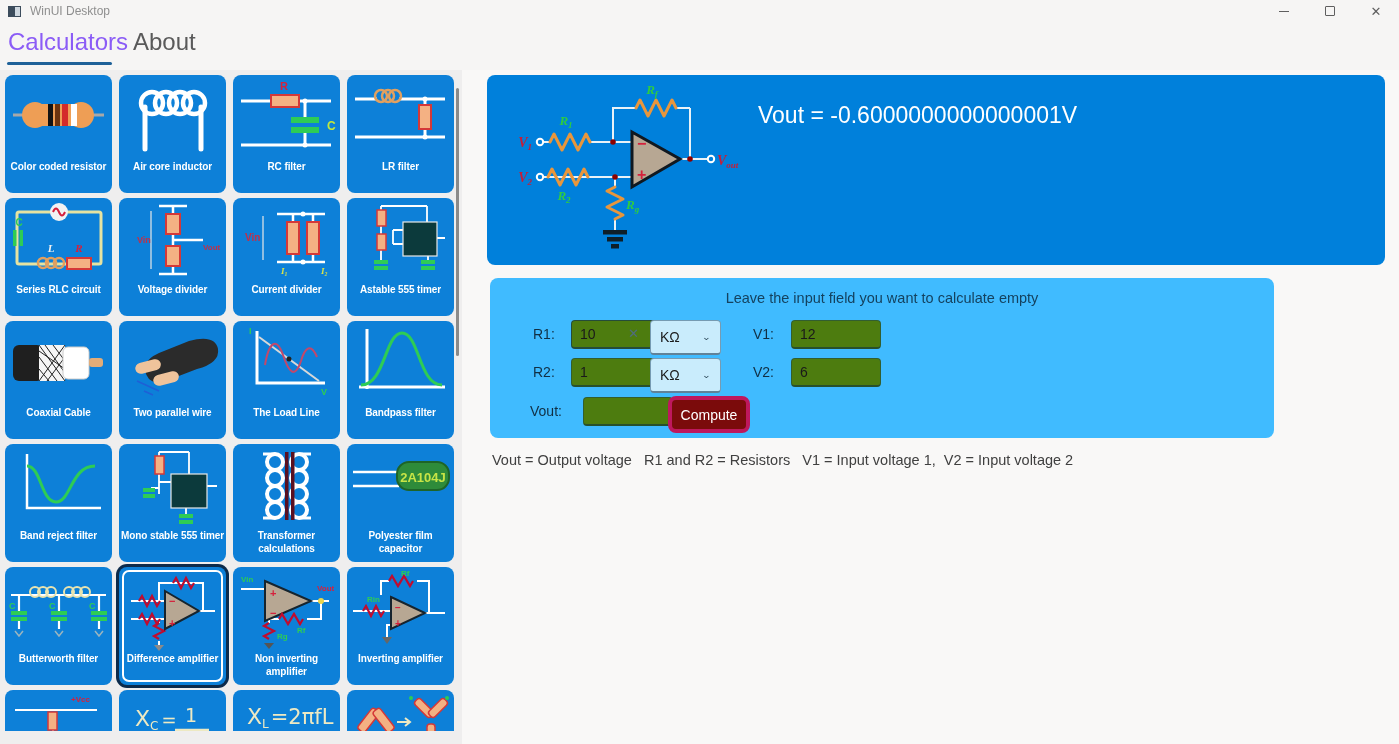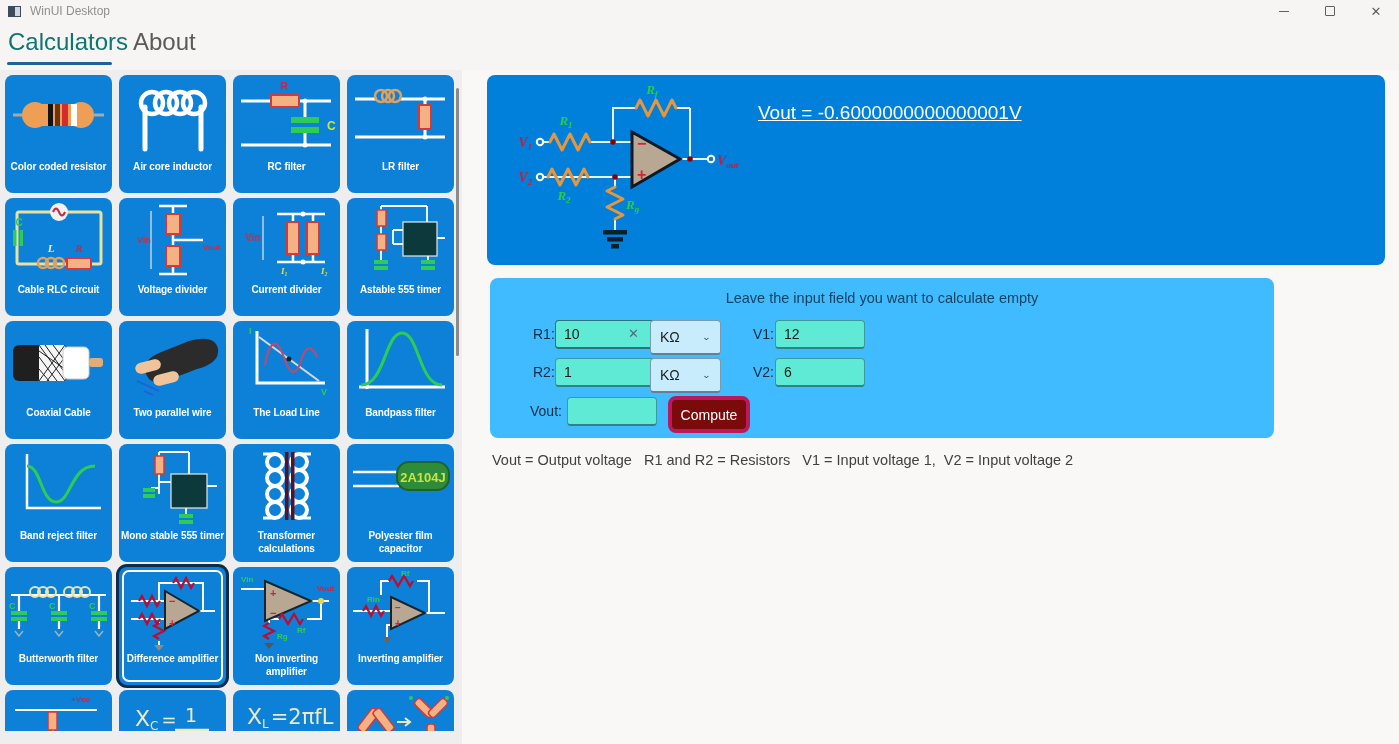--- a/index.html
+++ b/index.html
@@ -15,44 +15,44 @@
   .apptitle{margin-left:9px;font-size:12px;color:#8f8f8f;}
   .winbtns{position:absolute;right:0;top:0;height:22px;display:flex;}
   .winbtn{width:46px;height:22px;display:flex;align-items:center;justify-content:center;color:#5f5f5f;}
   .minglyph{display:block;width:10px;height:0;border-top:1px solid #5f5f5f;}
   .restoreglyph{display:block;width:8px;height:8px;border:1px solid #5f5f5f;border-radius:1px;position:relative;background:#f6f5f4;}
   .restoreglyph::before{content:'';position:absolute;left:2px;top:-3px;width:8px;height:8px;border:1px solid #5f5f5f;border-radius:1px;z-index:-1;}
   .closeglyph{font-size:13px;line-height:1;}
   
   .tabs{position:absolute;left:0;top:22px;width:1399px;height:48px;background:#f6f5f4;}
   .tab{position:absolute;top:6px;font-size:24px;}
-  .tab.sel{left:8px;color:#0f766e;}
+  .tab.sel{left:8px;color:#8b5cf6;}
   .tab.other{left:133px;color:#5a5a5a;}
   .tabline{position:absolute;left:7px;top:40px;width:105px;height:3px;border-radius:2px;background:#1f6299;}
   
   .gridbg{position:absolute;left:0;top:70px;width:462px;height:674px;background:#efeeee;}
   .tile-grid{position:absolute;left:5px;top:75px;width:449px;height:656px;display:grid;
     grid-template-columns:repeat(4,107px);grid-auto-rows:118px;gap:5px 7px;overflow:hidden;}
   .t{position:relative;background:#0d80d8;border-radius:8px;overflow:hidden;}
   .t svg.icon{position:absolute;left:0;top:0;}
   .tl{position:absolute;top:86px;left:2px;right:2px;text-align:center;color:#fff;font-weight:bold;
     font-size:10px;line-height:12.5px;letter-spacing:-0.1px;}
   .t.selected{box-shadow:0 0 0 3px #0d2b4b;}
   .t.selected::after{content:'';position:absolute;inset:3px;border:2.5px solid #fff;border-radius:7px;pointer-events:none;}
   .scrollbar{position:absolute;left:456px;top:88px;width:3px;height:268px;background:#8a8a8a;border-radius:2px;}
   
   .rightbg{position:absolute;left:462px;top:70px;width:937px;height:674px;background:#f9f8f7;}
   .toppanel{position:absolute;left:487px;top:75px;width:898px;height:190px;background:#0080db;border-radius:8px;}
-  .result{position:absolute;left:271px;top:27px;color:#fff;font-size:19px;text-decoration:underline;}
+  .result{position:absolute;left:271px;top:27px;color:#fff;font-size:23px;}
   .formpanel{position:absolute;left:490px;top:278px;width:784px;height:160px;background:#40bbff;border-radius:8px;}
   .instruction{position:absolute;left:0;top:12px;width:100%;text-align:center;color:#14425f;font-size:14.5px;}
   .flabel{position:absolute;color:#112f44;font-size:14px;}
-  .field{position:absolute;height:26px;background:#5eead4;border:1px solid rgba(20,60,90,0.45);
+  .field{position:absolute;height:26px;background:#4d7c0f;border:1px solid rgba(20,60,90,0.45);
     border-bottom:2px solid rgba(10,45,70,0.55);border-radius:4px;font-size:14px;color:#1a1a1a;
-    font-family:"Liberation Sans",sans-serif;padding:0 8px;outline:none;}
+    font-family:"Liberation Sans",sans-serif;padding:0 8px;outline:none;margin-left:16px;}
   .field.focused{border-color:rgba(15,50,80,0.65);}
   .clearx{position:absolute;font-size:13px;color:#4f6c7d;}
   .dropdown{position:absolute;height:28px;background:#c9ecfc;border:1px solid rgba(20,60,90,0.45);
     border-bottom:2px solid rgba(10,45,70,0.55);border-radius:4px;display:flex;align-items:center;
     justify-content:space-between;padding:16px 9px;font-size:14px;color:#1a1a1a;box-sizing:border-box;}
   .chev{font-size:11px;color:#33505f;transform:scaleY(0.8);}
   .compute{position:absolute;left:178px;top:118px;width:74px;height:29px;background:#7b0b0b;
     border:4px solid #be185d;border-radius:8px;color:#fff;font-size:14px;display:flex;
     align-items:center;justify-content:center;}
   .legend{position:absolute;left:492px;top:452px;color:#404040;font-size:14.5px;white-space:pre;}
@@ -150,21 +150,21 @@
       <rect x="8" y="32" width="3.5" height="16" fill="#2ecc55"></rect>
         <rect x="14.5" y="32" width="3.5" height="16" fill="#2ecc55"></rect>
       <circle cx="38" cy="65" r="5" stroke="#e0a060" stroke-width="2.5" fill="none"></circle>
       <circle cx="46" cy="65" r="5" stroke="#e0a060" stroke-width="2.5" fill="none"></circle>
       <circle cx="54" cy="65" r="5" stroke="#e0a060" stroke-width="2.5" fill="none"></circle>
       <rect x="62" y="60" width="24" height="11" fill="#f4b183" stroke="#d43838" stroke-width="2"></rect>
       <text class="small" x="14" y="28" font-size="10" font-weight="bold" fill="#2ecc55" text-anchor="middle">C</text>
       <text class="dser" x="46" y="54" font-size="11" fill="#f0f0f0" text-anchor="middle">L</text>
       <text class="dser" x="74" y="54" font-size="11" fill="#d6203c" text-anchor="middle">R</text>
     </svg>
-    <div class="tl">Cable RLC circuit</div>
+    <div class="tl">Series RLC circuit</div>
   </div>
 
   <div class="t">
     <svg class="icon" width="107" height="84">
       <path d="M54 8 V76 M40 8 H68 M40 76 H68 M54 42 H84" stroke="#fff" stroke-width="2.5" fill="none"></path>
       <path d="M32 13 V71" stroke="#e8e8e8" stroke-width="1.2"></path>
       <rect x="47" y="16" width="14" height="20" fill="#f4b183" stroke="#d43838" stroke-width="2"></rect>
       <rect x="47" y="48" width="14" height="20" fill="#f4b183" stroke="#d43838" stroke-width="2"></rect>
       <text class="small" x="18" y="45" font-size="9" font-weight="bold" fill="#c03048">Vin</text>
       <text class="small" x="84" y="52" font-size="8" font-weight="bold" fill="#c03048">Vout</text>

